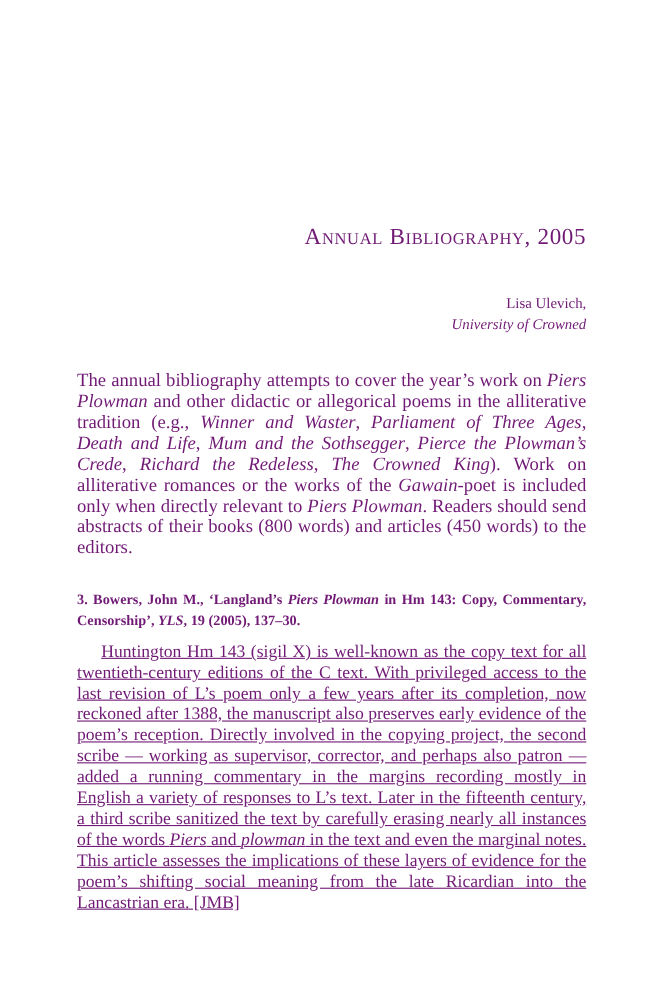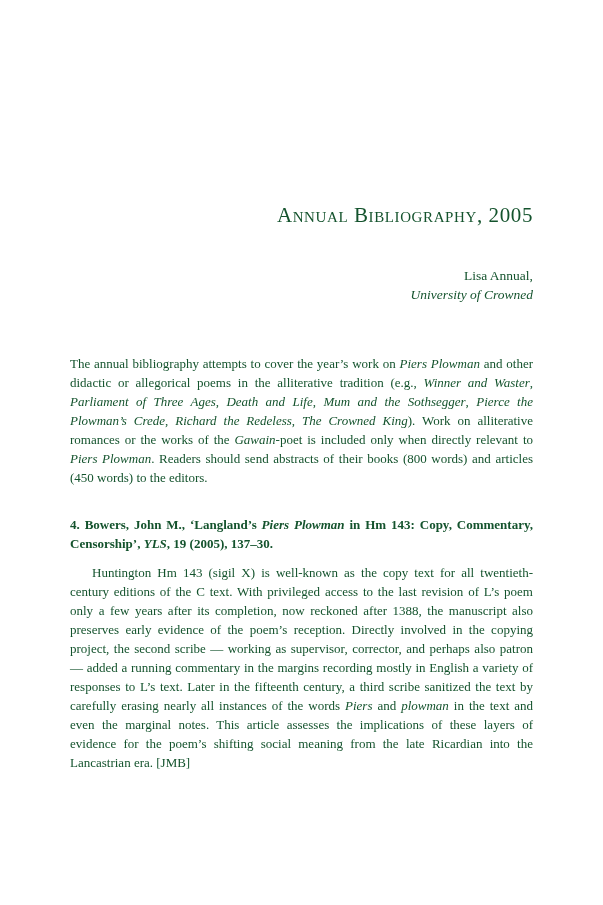--- a/index.html
+++ b/index.html
@@ -38,54 +38,55 @@
     text-align: right;
     margin-top: 41px;
     font-size: 13.5px;
     line-height: 19px;
   }
   .affiliation {
     font-style: italic;
   }
   .intro {
     text-align: justify;
-    margin: 50px 0 0 0;
-    font-size: 13px;
+    margin: 32px 0 0 0;
+    font-size: 17px;
     line-height: 19px;
   }
   .entry-heading {
     font-size: 13px;
     line-height: 19px;
     font-weight: bold;
     text-align: justify;
     margin: 28px 0 0 0;
   }
   .abstract {
     text-align: justify;
     margin: 10px 0 0 0;
-    font-size: 13px;
+    font-size: 16px;
     line-height: 19px;
     text-indent: 22px;
+    text-decoration: underline;
   }
   .seg-i { font-style: italic; }
   .seg-b { font-weight: bold; }
 </style>
 </head>
 <body style="background: rgb(255, 255, 255);">
 
 <div class="page">
-  <div class="content" style="color: #14532d;">
+  <div class="content" style="color: #701a75;">
 
     <h1 class="title">Annual Bibliography, 2005</h1>
 
     <div class="byline">
-      <div class="author">Lisa Annual,</div>
+      <div class="author">Lisa Ulevich,</div>
       <div class="affiliation">University of Crowned</div>
     </div>
 
     <p class="intro"><span>The annual bibliography attempts to cover the year’s work on </span><span class="seg-i">Piers Plowman</span><span> and other didactic or allegorical poems in the alliterative tradition (e.g., </span><span class="seg-i">Winner and Waster</span><span>, </span><span class="seg-i">Parliament of Three Ages</span><span>, </span><span class="seg-i">Death and Life</span><span>, </span><span class="seg-i">Mum and the Sothsegger</span><span>, </span><span class="seg-i">Pierce the Plowman’s Crede</span><span>, </span><span class="seg-i">Richard the Redeless</span><span>, </span><span class="seg-i">The Crowned King</span><span>). Work on alliterative romances or the works of the </span><span class="seg-i">Gawain</span><span>-poet is included only when directly relevant to </span><span class="seg-i">Piers Plowman</span><span>. Readers should send abstracts of their books (800 words) and articles (450 words) to the editors.</span></p>
 
-    <h2 class="entry-heading"><span class="seg-b">4. Bowers, John M., ‘Langland’s </span><span class="seg-i seg-b">Piers Plowman</span><span class="seg-b"> in Hm 143: Copy, Commentary, Censorship’, </span><span class="seg-i seg-b">YLS</span><span class="seg-b">, 19 (2005), 137–30.</span></h2>
+    <h2 class="entry-heading"><span class="seg-b">3. Bowers, John M., ‘Langland’s </span><span class="seg-i seg-b">Piers Plowman</span><span class="seg-b"> in Hm 143: Copy, Commentary, Censorship’, </span><span class="seg-i seg-b">YLS</span><span class="seg-b">, 19 (2005), 137–30.</span></h2>
 
     <p class="abstract"><span>Huntington Hm 143 (sigil X) is well-known as the copy text for all twentieth-century editions of the C text. With privileged access to the last revision of L’s poem only a few years after its completion, now reckoned after 1388, the manuscript also preserves early evidence of the poem’s reception. Directly involved in the copying project, the second scribe — working as supervisor, corrector, and perhaps also patron — added a running commentary in the margins recording mostly in English a variety of responses to L’s text. Later in the fifteenth century, a third scribe sanitized the text by carefully erasing nearly all instances of the words </span><span class="seg-i">Piers</span><span> and </span><span class="seg-i">plowman</span><span> in the text and even the marginal notes. This article assesses the implications of these layers of evidence for the poem’s shifting social meaning from the late Ricardian into the Lancastrian era. [JMB]</span></p>
 
   </div>
 </div>
 
 </body></html>

